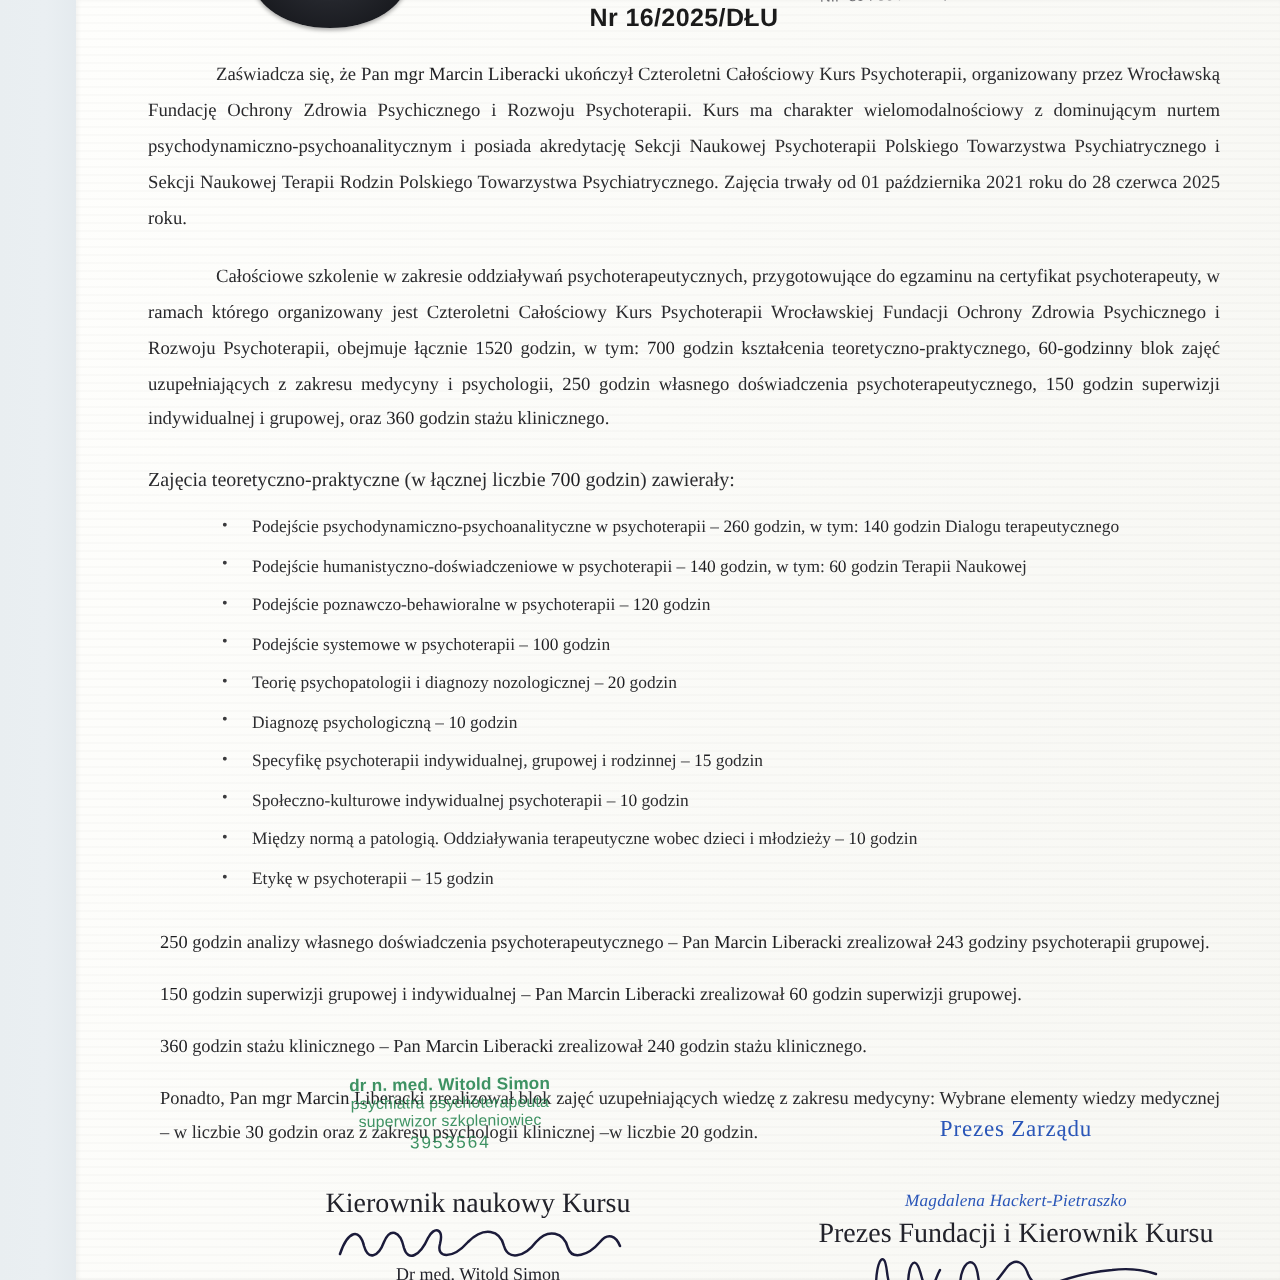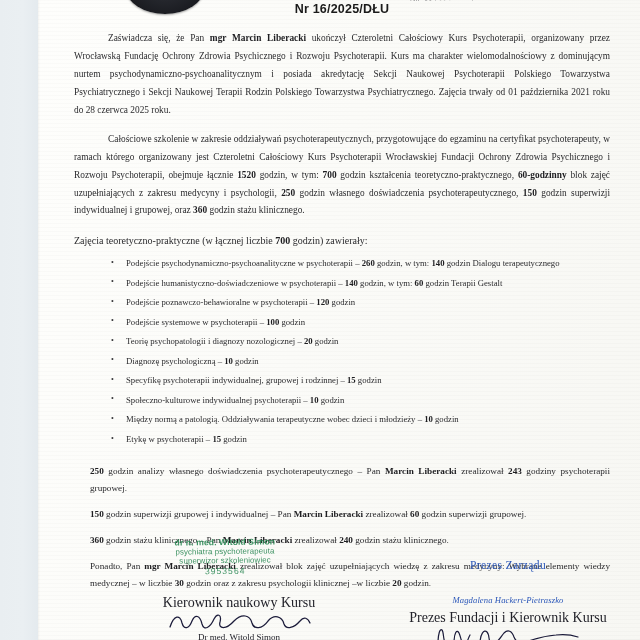--- a/index.html
+++ b/index.html
@@ -134,29 +134,29 @@
     content: "\2022";
     position: absolute;
     left: -15px;
     top: 3.4px;
     font-size: 8px;
     color: #3a3a3d;
   }
 
   .summary-block { margin-top: 14px; }
   .summary-block p {
-    margin: 0 0 9px 16px;
+    margin: 0 0 9px 6px;
     font-size: 9.2px;
     line-height: 1.85;
     color: #2a2a2d;
     text-align: justify;
   }
   .summary-block p:last-child { margin-bottom: 0; }
 
-  b, strong { font-weight: bold; color: #1d1d20; }
+  b, strong { font-weight: normal; color: #1d1d20; }
 
   
   .sig-zone {
     position: absolute;
     left: 38px;
     right: 0;
     top: 525px;
     height: 115px;
   }
 
@@ -247,21 +247,21 @@
       <div class="par-gap"></div>
 
       <p class="body-par"><span>Całościowe szkolenie w zakresie oddziaływań psychoterapeutycznych, przygotowujące do egzaminu na certyfikat psychoterapeuty, w ramach którego organizowany jest Czteroletni Całościowy Kurs Psychoterapii Wrocławskiej Fundacji Ochrony Zdrowia Psychicznego i Rozwoju Psychoterapii, obejmuje łącznie </span><b>1520</b><span> godzin, w tym: </span><b>700</b><span> godzin kształcenia teoretyczno-praktycznego, </span><b>60-godzinny</b><span> blok zajęć uzupełniających z zakresu medycyny i psychologii, </span><b>250</b><span> godzin własnego doświadczenia psychoterapeutycznego, </span><b>150</b><span> godzin superwizji indywidualnej i grupowej, oraz </span><b>360</b><span> godzin stażu klinicznego.</span></p>
 
       <div class="par-gap"></div>
 
       <p class="lead-in"><span>Zajęcia teoretyczno-praktyczne (w łącznej liczbie </span><b>700</b><span> godzin) zawierały:</span></p>
 
       <ul class="hours-list">
         <li><span>Podejście psychodynamiczno-psychoanalityczne w psychoterapii – </span><b>260</b><span> godzin, w tym: </span><b>140</b><span> godzin Dialogu terapeutycznego</span></li>
-        <li><span>Podejście humanistyczno-doświadczeniowe w psychoterapii – </span><b>140</b><span> godzin, w tym: </span><b>60</b><span> godzin Terapii Gestalt</span></li>
+        <li><span>Podejście humanistyczno-doświadczeniowe w psychoterapii – </span><b>140</b><span> godzin, w tym: </span><b>60</b><span> godzin Terapii Naukowej</span></li>
         <li><span>Podejście poznawczo-behawioralne w psychoterapii – </span><b>120</b><span> godzin</span></li>
         <li><span>Podejście systemowe w psychoterapii – </span><b>100</b><span> godzin</span></li>
         <li><span>Teorię psychopatologii i diagnozy nozologicznej – </span><b>20</b><span> godzin</span></li>
         <li><span>Diagnozę psychologiczną – </span><b>10</b><span> godzin</span></li>
         <li><span>Specyfikę psychoterapii indywidualnej, grupowej i rodzinnej – </span><b>15</b><span> godzin</span></li>
         <li><span>Społeczno-kulturowe indywidualnej psychoterapii – </span><b>10</b><span> godzin</span></li>
         <li><span>Między normą a patologią. Oddziaływania terapeutyczne wobec dzieci i młodzieży – </span><b>10</b><span> godzin</span></li>
         <li><span>Etykę w psychoterapii – </span><b>15</b><span> godzin</span></li>
       </ul>
 

